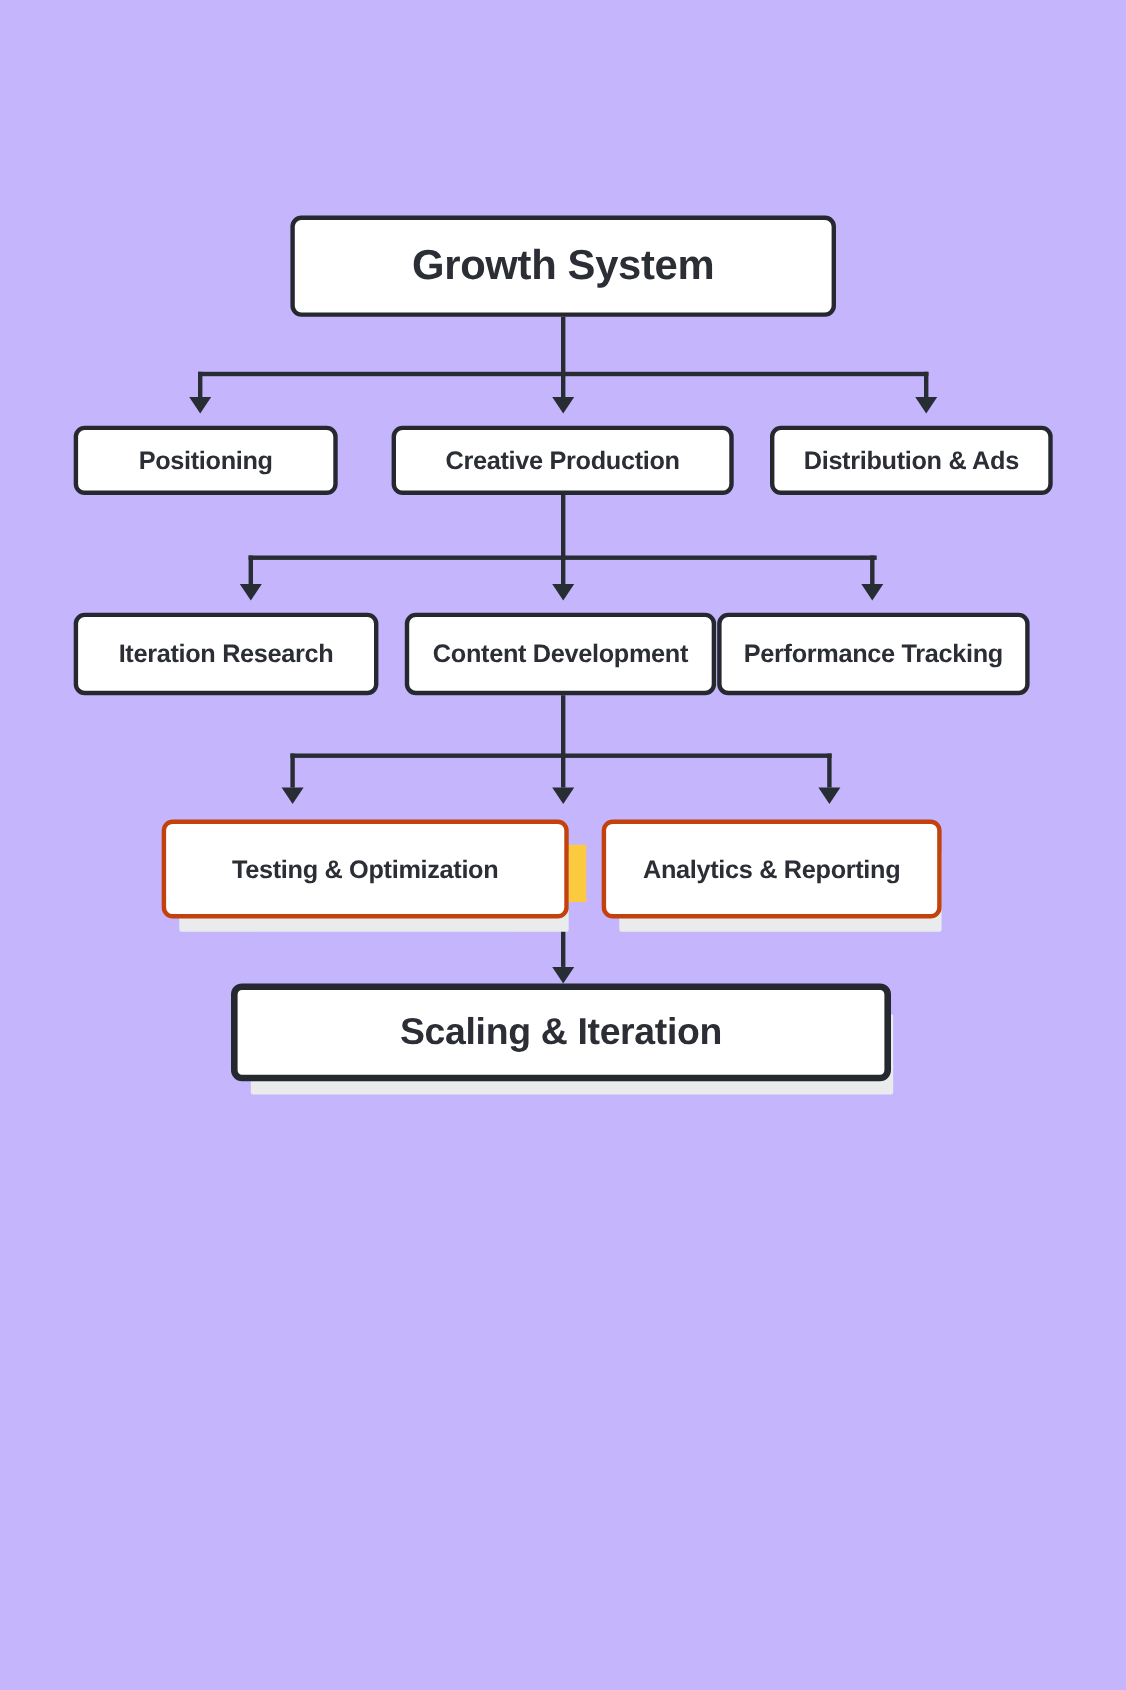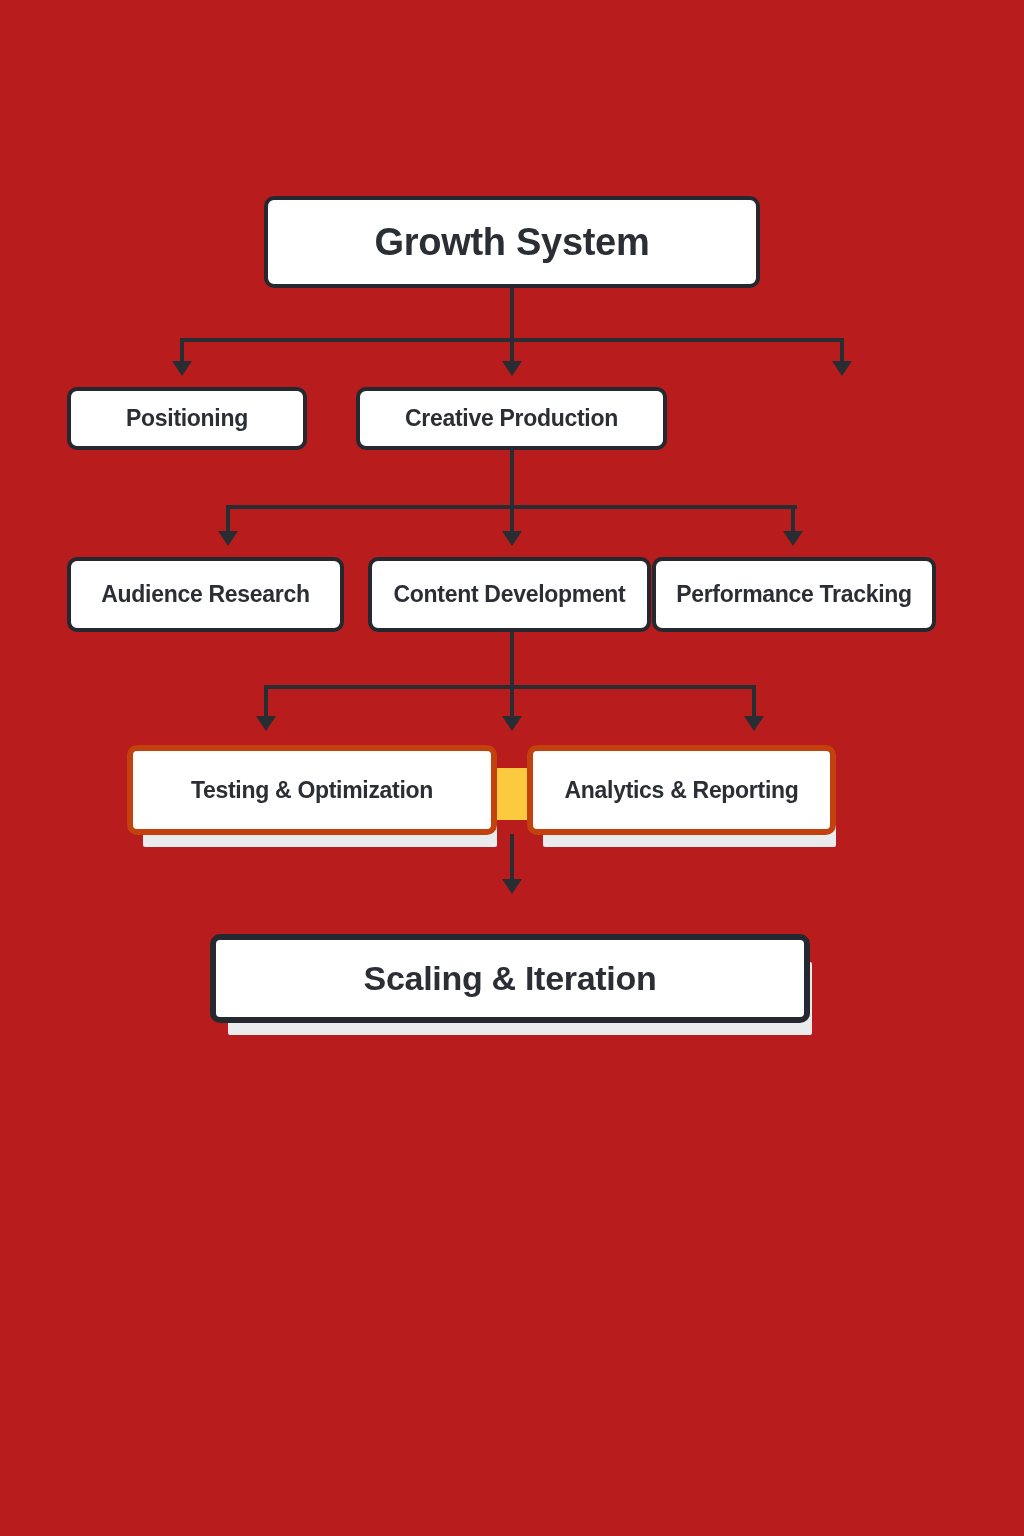--- a/index.html
+++ b/index.html
@@ -4,21 +4,21 @@
 <style>
   html, body {
     margin: 0;
     padding: 0;
     background: #ffffff;
   }
   .canvas {
     position: relative;
     width: 1024px;
     height: 1536px;
-    background: #b91c1c;
+    background: #c4b5fd;
     overflow: hidden;
     font-family: "Liberation Sans", sans-serif;
   }
 
   
   .node {
     position: absolute;
     box-sizing: border-box;
     background: #ffffff;
     border: 4px solid #25282f;
@@ -44,27 +44,28 @@
   .n-aud   { left:  67px; top: 557px; width: 277px; height: 75px; }
   .n-con   { left: 368px; top: 557px; width: 283px; height: 75px; align-items: center; }
   .n-perf  { left: 652px; top: 557px; width: 284px; height: 75px; }
   .n-pos .node-label, .n-cre .node-label, .n-dist .node-label,
   .n-aud .node-label, .n-con .node-label, .n-perf .node-label,
   .n-test .node-label, .n-ana .node-label { font-size: 23px; }
 
   .n-test  { left: 127px; top: 745px; width: 370px; height: 90px; }
   .n-ana   { left: 527px; top: 745px; width: 309px; height: 90px; }
   .node.highlight {
-    border: 6px solid #c2410c;
+    border: 4px solid #c2410c;
     box-shadow: 8px 20px 0 -8px #e9ebec;
+    margin-left: 20px;
   }
 
   .n-scale { left: 210px; top: 894px; width: 600px; height: 89px;
              border-width: 6px;
-             box-shadow: 10px 20px 0 -8px #e9ebec; margin-top: 40px; }
+             box-shadow: 10px 20px 0 -8px #e9ebec; }
   .n-scale .node-label { font-size: 34px; }
 
   
   .bridge {
     position: absolute;
     left: 491px; top: 768px; width: 42px; height: 52px;
     background: #fbca3e;
     z-index: 1;
   }
 
@@ -153,23 +154,26 @@
   <div class="node n-root">
     <span class="node-label">Growth System</span>
   </div>
 
   <div class="node n-pos">
     <span class="node-label">Positioning</span>
   </div>
   <div class="node n-cre">
     <span class="node-label">Creative Production</span>
   </div>
+  <div class="node n-dist">
+    <span class="node-label">Distribution &amp; Ads</span>
+  </div>
 
   <div class="node n-aud">
-    <span class="node-label">Audience Research</span>
+    <span class="node-label">Iteration Research</span>
   </div>
   <div class="node n-con">
     <span class="node-label">Content Development</span>
   </div>
   <div class="node n-perf">
     <span class="node-label">Performance Tracking</span>
   </div>
 
   <div class="node highlight n-test">
     <span class="node-label">Testing &amp; Optimization</span>

